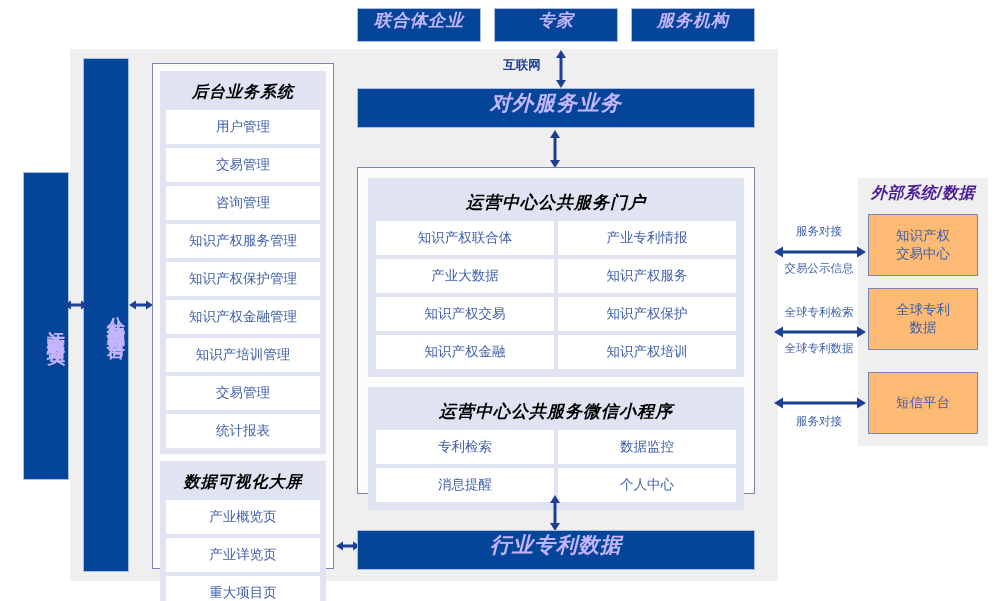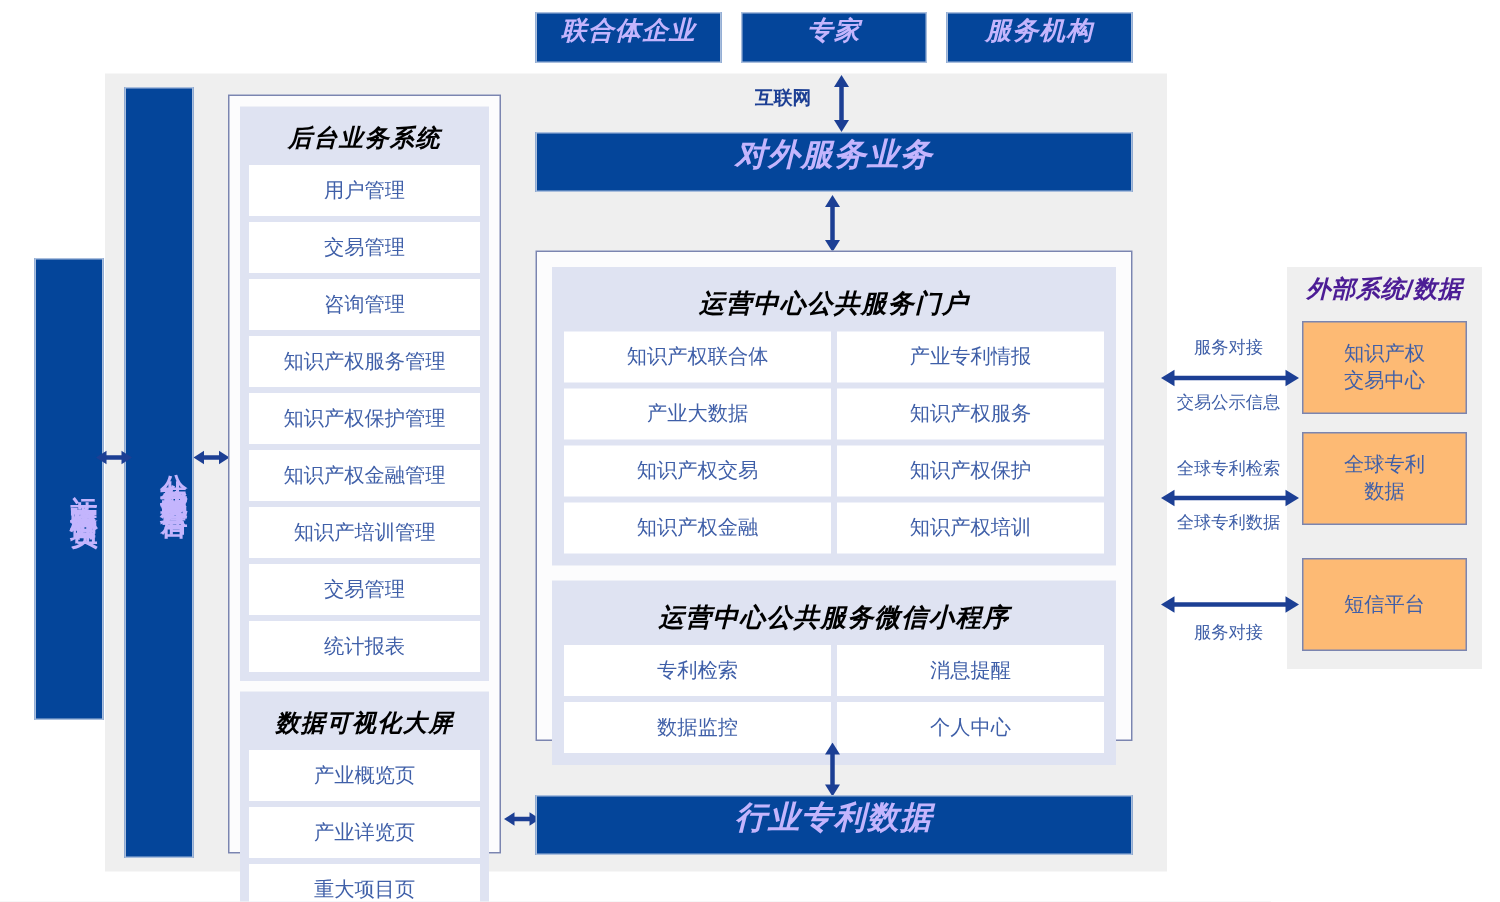--- a/index.html
+++ b/index.html
@@ -155,22 +155,22 @@
       <div class="cell">知识产权保护</div>
       <div class="cell">知识产权金融</div>
       <div class="cell">知识产权培训</div>
     </div>
   </div>
 
   <div class="group" style="padding:8px;margin-top:10px;">
     <div class="group-title" style="font-size:17px;">运营中心公共服务微信小程序</div>
     <div class="grid2">
       <div class="cell">专利检索</div>
+      <div class="cell">数据监控</div>
       <div class="cell">消息提醒</div>
-      <div class="cell">数据监控</div>
       <div class="cell">个人中心</div>
     </div>
   </div>
 </div>
 
 <svg class="abs arrow" style="left:546px;top:495px;" width="18" height="36" viewBox="0 0 18 36">
   <line x1="9" y1="5" x2="9" y2="31" stroke="#1c3f94" stroke-width="3"></line>
   <polygon points="9,0 4,8 14,8" fill="#1c3f94"></polygon>
   <polygon points="9,36 4,28 14,28" fill="#1c3f94"></polygon>
 </svg>

